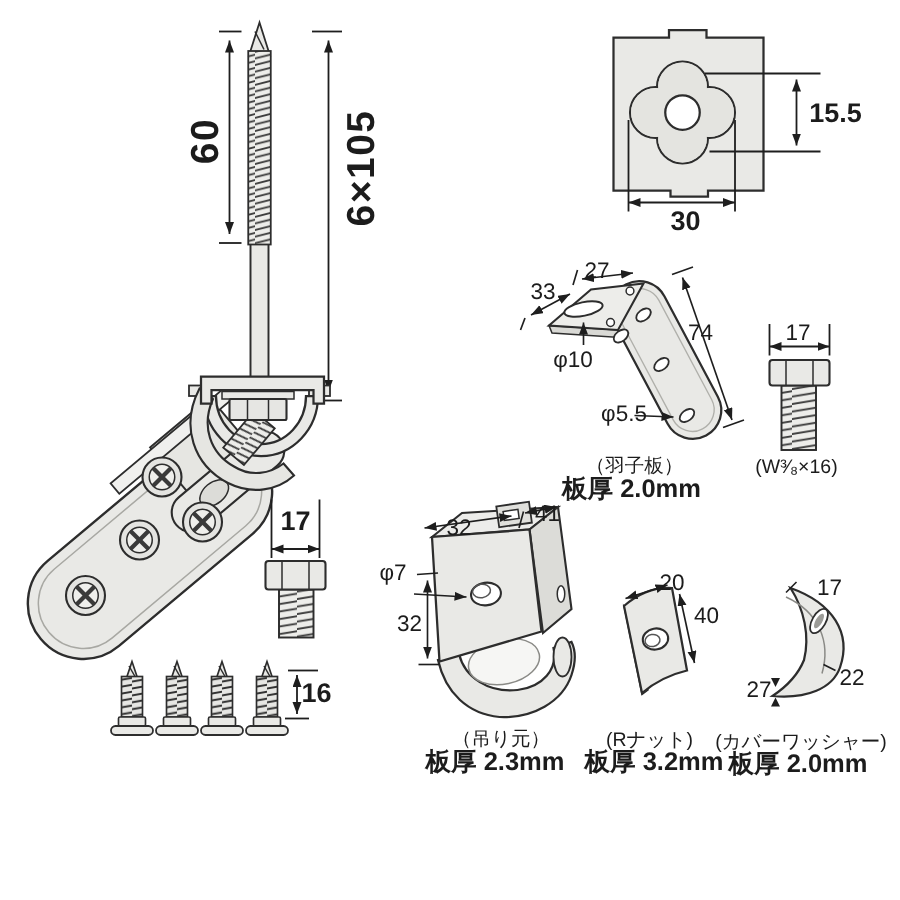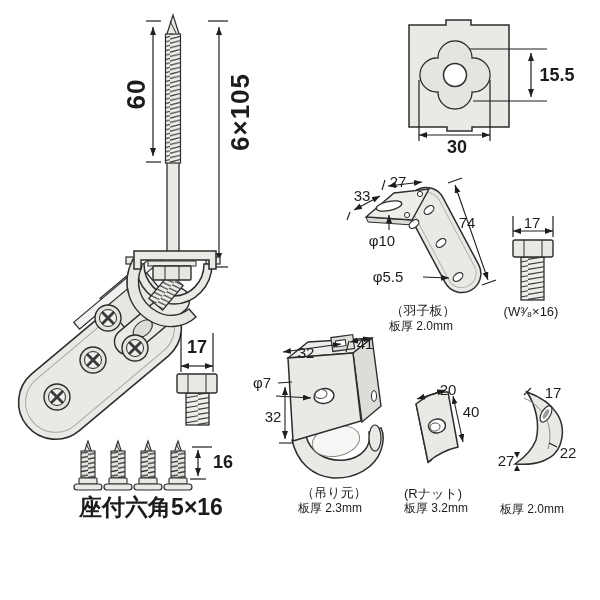--- a/index.html
+++ b/index.html
@@ -6,21 +6,21 @@
   .stage{position:relative;width:600px;height:600px;background:#fff;overflow:hidden;
          font-family:"Liberation Sans","DejaVu Sans",sans-serif;color:#1c1c1c;}
   .stage svg{position:absolute;left:0;top:0;}
   .lbl{position:absolute;transform:translate(-50%,-50%);white-space:nowrap;line-height:1;}
   .rot{transform:translate(-50%,-50%) rotate(-90deg);}
   .big{font-size:26px;font-weight:600;letter-spacing:1px;}
   .mid{font-size:18px;font-weight:600;}
   .sm{font-size:15px;font-weight:500;}
   .cap{font-size:13px;font-weight:500;}
   .capsm{font-size:13px;font-weight:500;}
-  .xs{font-size:12px;font-weight:400;text-align:right;}
+  .xs{font-size:17px;font-weight:700;text-align:right;}
   .capb{font-size:23px;font-weight:700;}
 </style>
 </head>
 <body>
 
 <div class="stage">
 
 <svg width="600" height="600" viewBox="0 0 600 600">
   <defs>
     <marker id="me" markerWidth="9" markerHeight="8" refX="8" refY="3" orient="auto" markerUnits="userSpaceOnUse">
@@ -292,42 +292,42 @@
   <span class="lbl rot big" style="left:136px;top:94px">60</span>
   <span class="lbl rot big" style="left:240px;top:112px">6×105</span>
 
   <span class="lbl mid" style="left:557px;top:75px">15.5</span>
   <span class="lbl mid" style="left:457px;top:147px">30</span>
 
   <span class="lbl sm" style="left:398px;top:181px">27</span>
   <span class="lbl sm" style="left:362px;top:195px">33</span>
   <span class="lbl sm" style="left:467px;top:222px">74</span>
   <span class="lbl sm" style="left:382px;top:240px">φ10</span>
-  <span class="lbl sm" style="left:388px;top:276px">φ5.5</span>
+  <span class="lbl sm" style="left:416px;top:276px">φ5.5</span>
   <span class="lbl cap" style="left:423px;top:310px">（羽子板）</span>
   <span class="lbl xs" style="left:421px;top:326px">板厚 2.0mm</span>
 
   <span class="lbl sm" style="left:532px;top:222px">17</span>
   <span class="lbl cap" style="left:531px;top:311px">(W³⁄₈×16)</span>
 
   <span class="lbl mid" style="left:197px;top:347px">17</span>
 
-  <span class="lbl mid" style="left:223px;top:462px">16</span>
-  <span class="lbl capb" style="left:151px;top:507px">座付六角5×16</span>
+  <span class="lbl mid" style="left:211px;top:462px">16</span>
 
   <span class="lbl sm" style="left:306px;top:352px">32</span>
   <span class="lbl sm" style="left:365px;top:343px">41</span>
   <span class="lbl sm" style="left:262px;top:382px">φ7</span>
   <span class="lbl sm" style="left:273px;top:416px">32</span>
   <span class="lbl cap" style="left:334px;top:492px">（吊り元）</span>
   <span class="lbl xs" style="left:330px;top:508px">板厚 2.3mm</span>
 
   <span class="lbl sm" style="left:448px;top:389px">20</span>
   <span class="lbl sm" style="left:471px;top:411px">40</span>
   <span class="lbl cap" style="left:433px;top:493px">(Rナット)</span>
   <span class="lbl xs" style="left:436px;top:508px">板厚 3.2mm</span>
 
   <span class="lbl sm" style="left:553px;top:392px">17</span>
   <span class="lbl sm" style="left:568px;top:452px">22</span>
   <span class="lbl sm" style="left:506px;top:460px">27</span>
+  <span class="lbl capsm" style="left:534px;top:494px">(カバーワッシャー)</span>
   <span class="lbl xs" style="left:532px;top:509px">板厚 2.0mm</span>
 
 </div>
 
 </body></html>

